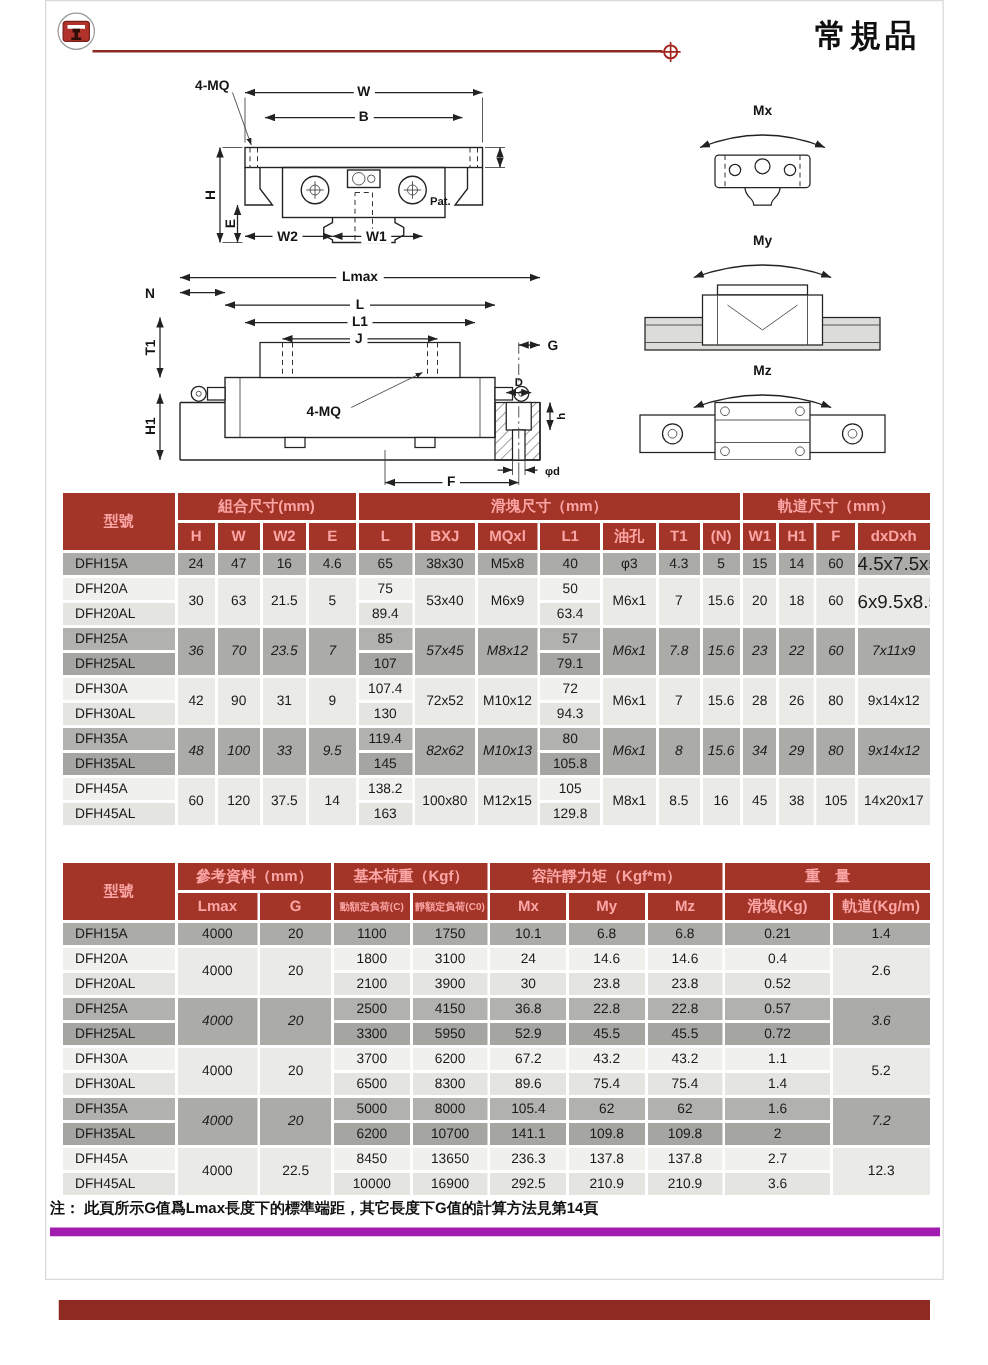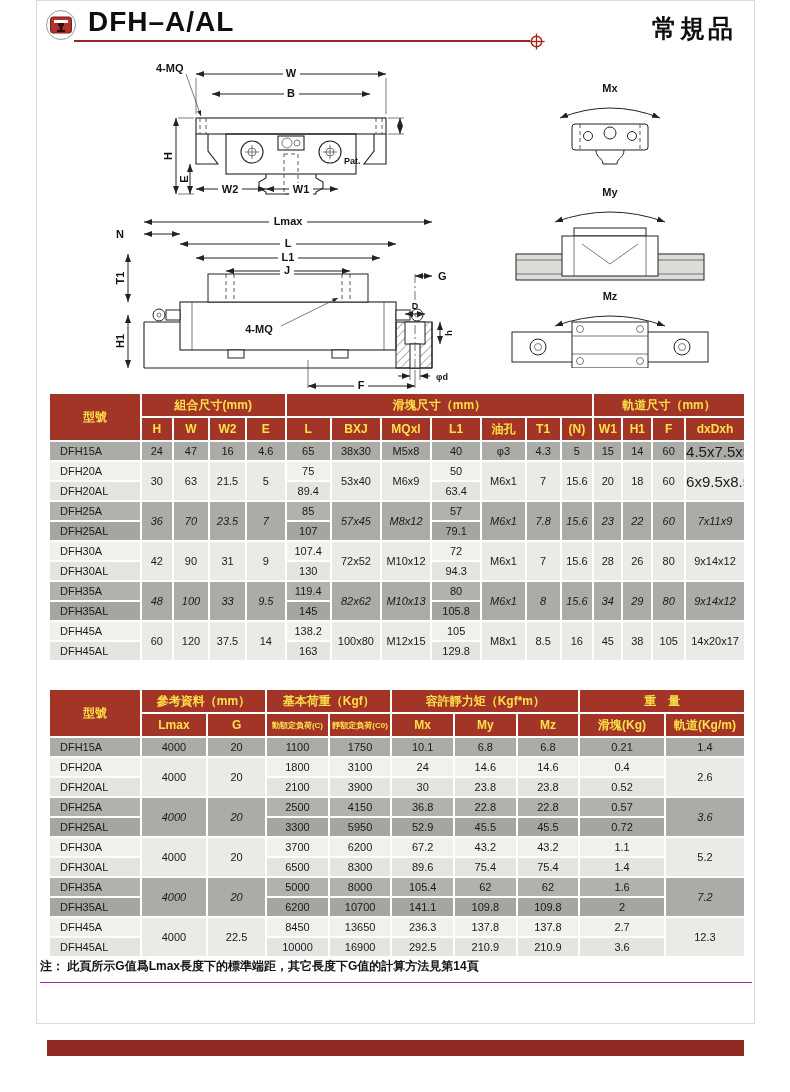--- a/index.html
+++ b/index.html
@@ -18,49 +18,48 @@
   svg .t9{font-size:9px;}
   .dim{stroke:#222;stroke-width:1;fill:none;}
   .thin{stroke:#444;stroke-width:0.7;fill:none;}
   .body-ln{stroke:#222;stroke-width:1.1;fill:none;}
   .dash{stroke:#333;stroke-width:0.8;fill:none;stroke-dasharray:4 3;}
   .cdash{stroke:#555;stroke-width:0.8;fill:none;stroke-dasharray:9 3 2 3;}
   table{border-collapse:collapse;table-layout:fixed;width:698px;}
   .t1{position:absolute;left:48px;top:392px;}
   .t2{position:absolute;left:48px;top:688px;}
   th,td{border:2px solid #ffffff;padding:0;text-align:center;white-space:nowrap;overflow:hidden;}
-  th{background:#a23428;color:#fde047;font-weight:bold;font-size:12px;height:22px;}
+  th{background:#a23428;color:#fca5a5;font-weight:bold;font-size:12px;height:22px;}
   th.small{font-size:8px;margin-top:12px;}
   td{font-size:11px;height:18px;color:#1a1a1a;}
   td.model{text-align:left;padding-left:10px;}
   td.sm{font-size:15px;}
   tr.g0 td{background:#ababa7;}
   tr.g1 td{background:#b1b1ad;}
   tr.g2 td{background:#a5a5a1;}
   tr.l1 td{background:#f0f0ec;}
   tr.l2 td{background:#e4e4e0;}
   tr.g1 td[rowspan]{background:#ababa7;font-style:italic;}
   tr.l1 td[rowspan]{background:#eaeae6;}
   .note{position:absolute;left:40px;top:958px;width:712px;font-size:12px;font-weight:bold;color:#111;
-        padding-bottom:7px;border-bottom:1px solid #a21caf;}
+        padding-bottom:7px;border-bottom:7px solid #a21caf;}
   .footer-bar{position:absolute;left:47px;top:1040px;width:697px;height:16px;background:#8e2a21;}
 </style>
 </head>
 <body>
 
 <div class="page">
   <div class="frame"></div>
 
   <svg class="logo" width="32" height="32" viewBox="0 0 32 32">
     <circle cx="16" cy="16" r="14.5" fill="#ffffff" stroke="#9a9a9a" stroke-width="1"></circle>
     <rect x="5.5" y="8" width="21" height="16" rx="2.5" fill="#b1322a" stroke="#77201a" stroke-width="1"></rect>
     <rect x="9" y="11" width="14" height="3" fill="#ffffff"></rect>
     <path d="M13 14 h6 v3 h-1.6 v4 h2.6 v2 h-8 v-2 h2.6 v-4 H13 z" fill="#2e0c09"></path>
   </svg>
-  <div class="title">DFH–A/AL</div>
   <div class="title-rule"></div>
   <svg class="crosshair" width="17" height="17" viewBox="0 0 17 17">
     <circle cx="8.5" cy="8.5" r="5.2" fill="none" stroke="#a3241c" stroke-width="1.5"></circle>
     <line x1="8.5" y1="0.5" x2="8.5" y2="16.5" stroke="#a3241c" stroke-width="1.3"></line>
     <line x1="0.5" y1="8.5" x2="16.5" y2="8.5" stroke="#a3241c" stroke-width="1.3"></line>
   </svg>
   <div class="category">常規品</div>
 
   <svg class="d-front" width="275" height="142" viewBox="0 0 275 142">
     <defs>

